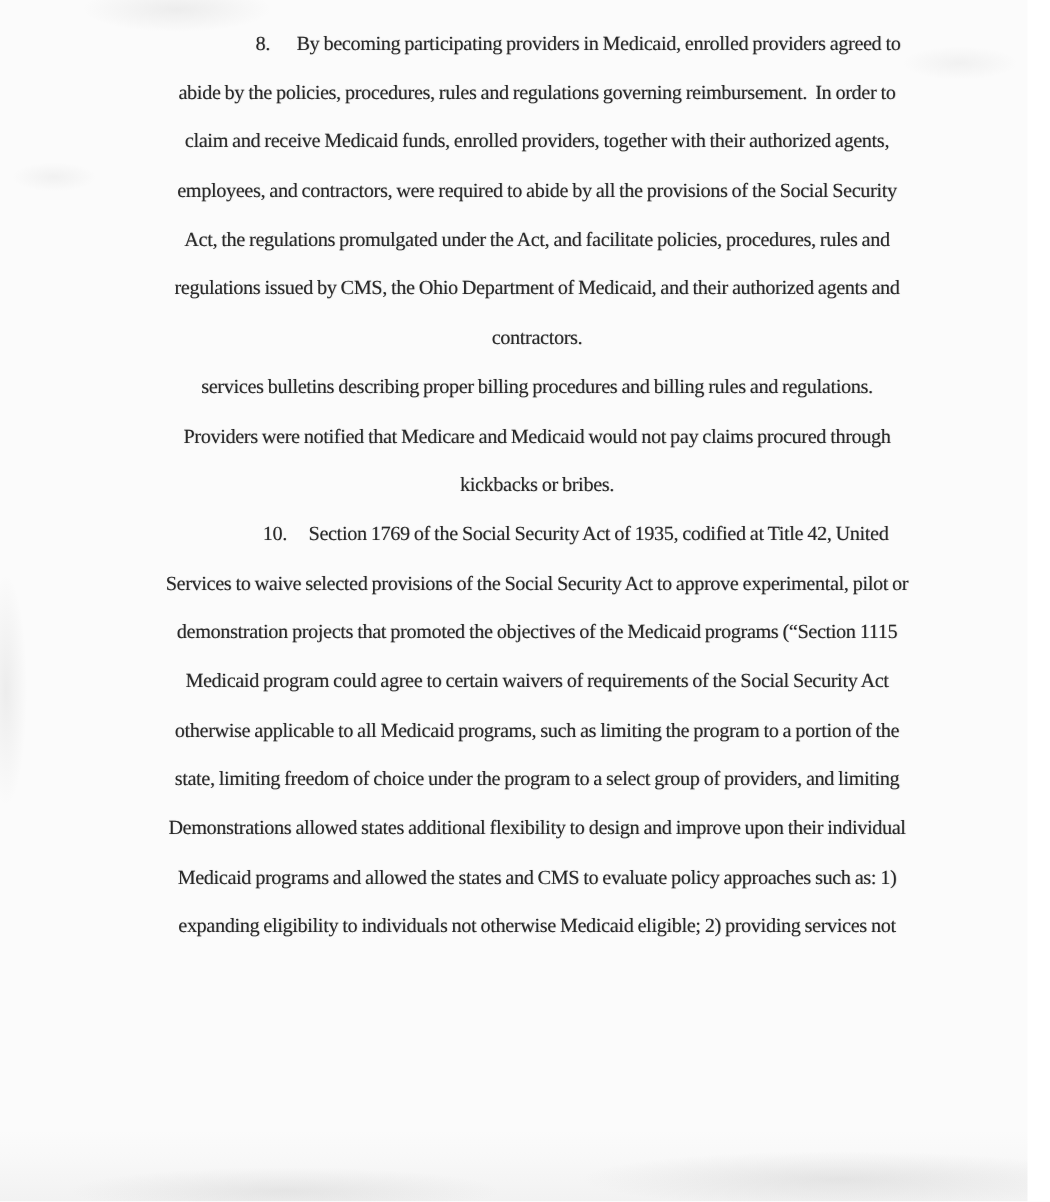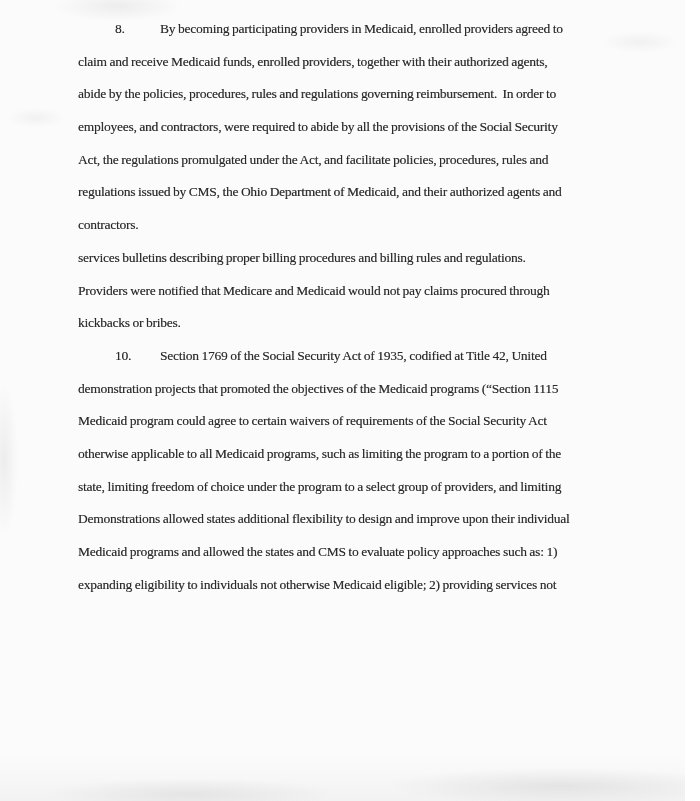--- a/index.html
+++ b/index.html
@@ -14,20 +14,21 @@
     overflow: hidden;
     background:
       radial-gradient(ellipse 90px 22px at 118px 6px, rgba(110,110,110,0.10), transparent 70%),
       radial-gradient(ellipse 55px 16px at 640px 42px, rgba(110,110,110,0.07), transparent 70%),
       radial-gradient(ellipse 20px 110px at 4px 460px, rgba(110,110,110,0.10), transparent 70%),
       radial-gradient(ellipse 40px 14px at 36px 118px, rgba(110,110,110,0.07), transparent 70%),
       radial-gradient(ellipse 240px 26px at 560px 786px, rgba(110,110,110,0.13), transparent 72%),
       radial-gradient(ellipse 200px 22px at 190px 794px, rgba(110,110,110,0.11), transparent 72%),
       linear-gradient(to top, rgba(120,120,120,0.07) 0px, rgba(120,120,120,0.02) 30px, rgba(0,0,0,0) 48px),
       #fbfbfb;
+    text-align: center;
   }
   .doc {
     position: absolute;
     left: 78px;
     top: 13px;
     width: 560px;
     font-family: "Liberation Serif", "DejaVu Serif", serif;
     font-size: 13.4px;
     color: #2a2a2a;
     letter-spacing: -0.2px;
@@ -48,30 +49,31 @@
   .line-text {
     white-space: pre;
   }
 </style>
 </head>
 <body>
 
 <div class="page">
   <div class="doc">
       <div class="line"><span class="para-num">8.</span><span class="line-text">By becoming participating providers in Medicaid, enrolled providers agreed to</span></div>
+      <div class="line"><span class="line-text">abide by the policies, procedures, rules and regulations governing reimbursement.  In order to</span></div>
       <div class="line"><span class="line-text">claim and receive Medicaid funds, enrolled providers, together with their authorized agents,</span></div>
-      <div class="line"><span class="line-text">abide by the policies, procedures, rules and regulations governing reimbursement.  In order to</span></div>
       <div class="line"><span class="line-text">employees, and contractors, were required to abide by all the provisions of the Social Security</span></div>
       <div class="line"><span class="line-text">Act, the regulations promulgated under the Act, and facilitate policies, procedures, rules and</span></div>
       <div class="line"><span class="line-text">regulations issued by CMS, the Ohio Department of Medicaid, and their authorized agents and</span></div>
       <div class="line"><span class="line-text">contractors.</span></div>
       <div class="line"><span class="line-text">services bulletins describing proper billing procedures and billing rules and regulations.</span></div>
       <div class="line"><span class="line-text">Providers were notified that Medicare and Medicaid would not pay claims procured through</span></div>
       <div class="line"><span class="line-text">kickbacks or bribes.</span></div>
       <div class="line"><span class="para-num">10.</span><span class="line-text">Section 1769 of the Social Security Act of 1935, codified at Title 42, United</span></div>
+      <div class="line"><span class="line-text">Services to waive selected provisions of the Social Security Act to approve experimental, pilot or</span></div>
       <div class="line"><span class="line-text">demonstration projects that promoted the objectives of the Medicaid programs (“Section 1115</span></div>
       <div class="line"><span class="line-text">Medicaid program could agree to certain waivers of requirements of the Social Security Act</span></div>
       <div class="line"><span class="line-text">otherwise applicable to all Medicaid programs, such as limiting the program to a portion of the</span></div>
       <div class="line"><span class="line-text">state, limiting freedom of choice under the program to a select group of providers, and limiting</span></div>
       <div class="line"><span class="line-text">Demonstrations allowed states additional flexibility to design and improve upon their individual</span></div>
       <div class="line"><span class="line-text">Medicaid programs and allowed the states and CMS to evaluate policy approaches such as: 1)</span></div>
       <div class="line"><span class="line-text">expanding eligibility to individuals not otherwise Medicaid eligible; 2) providing services not</span></div>
     </div>
 </div>
 

